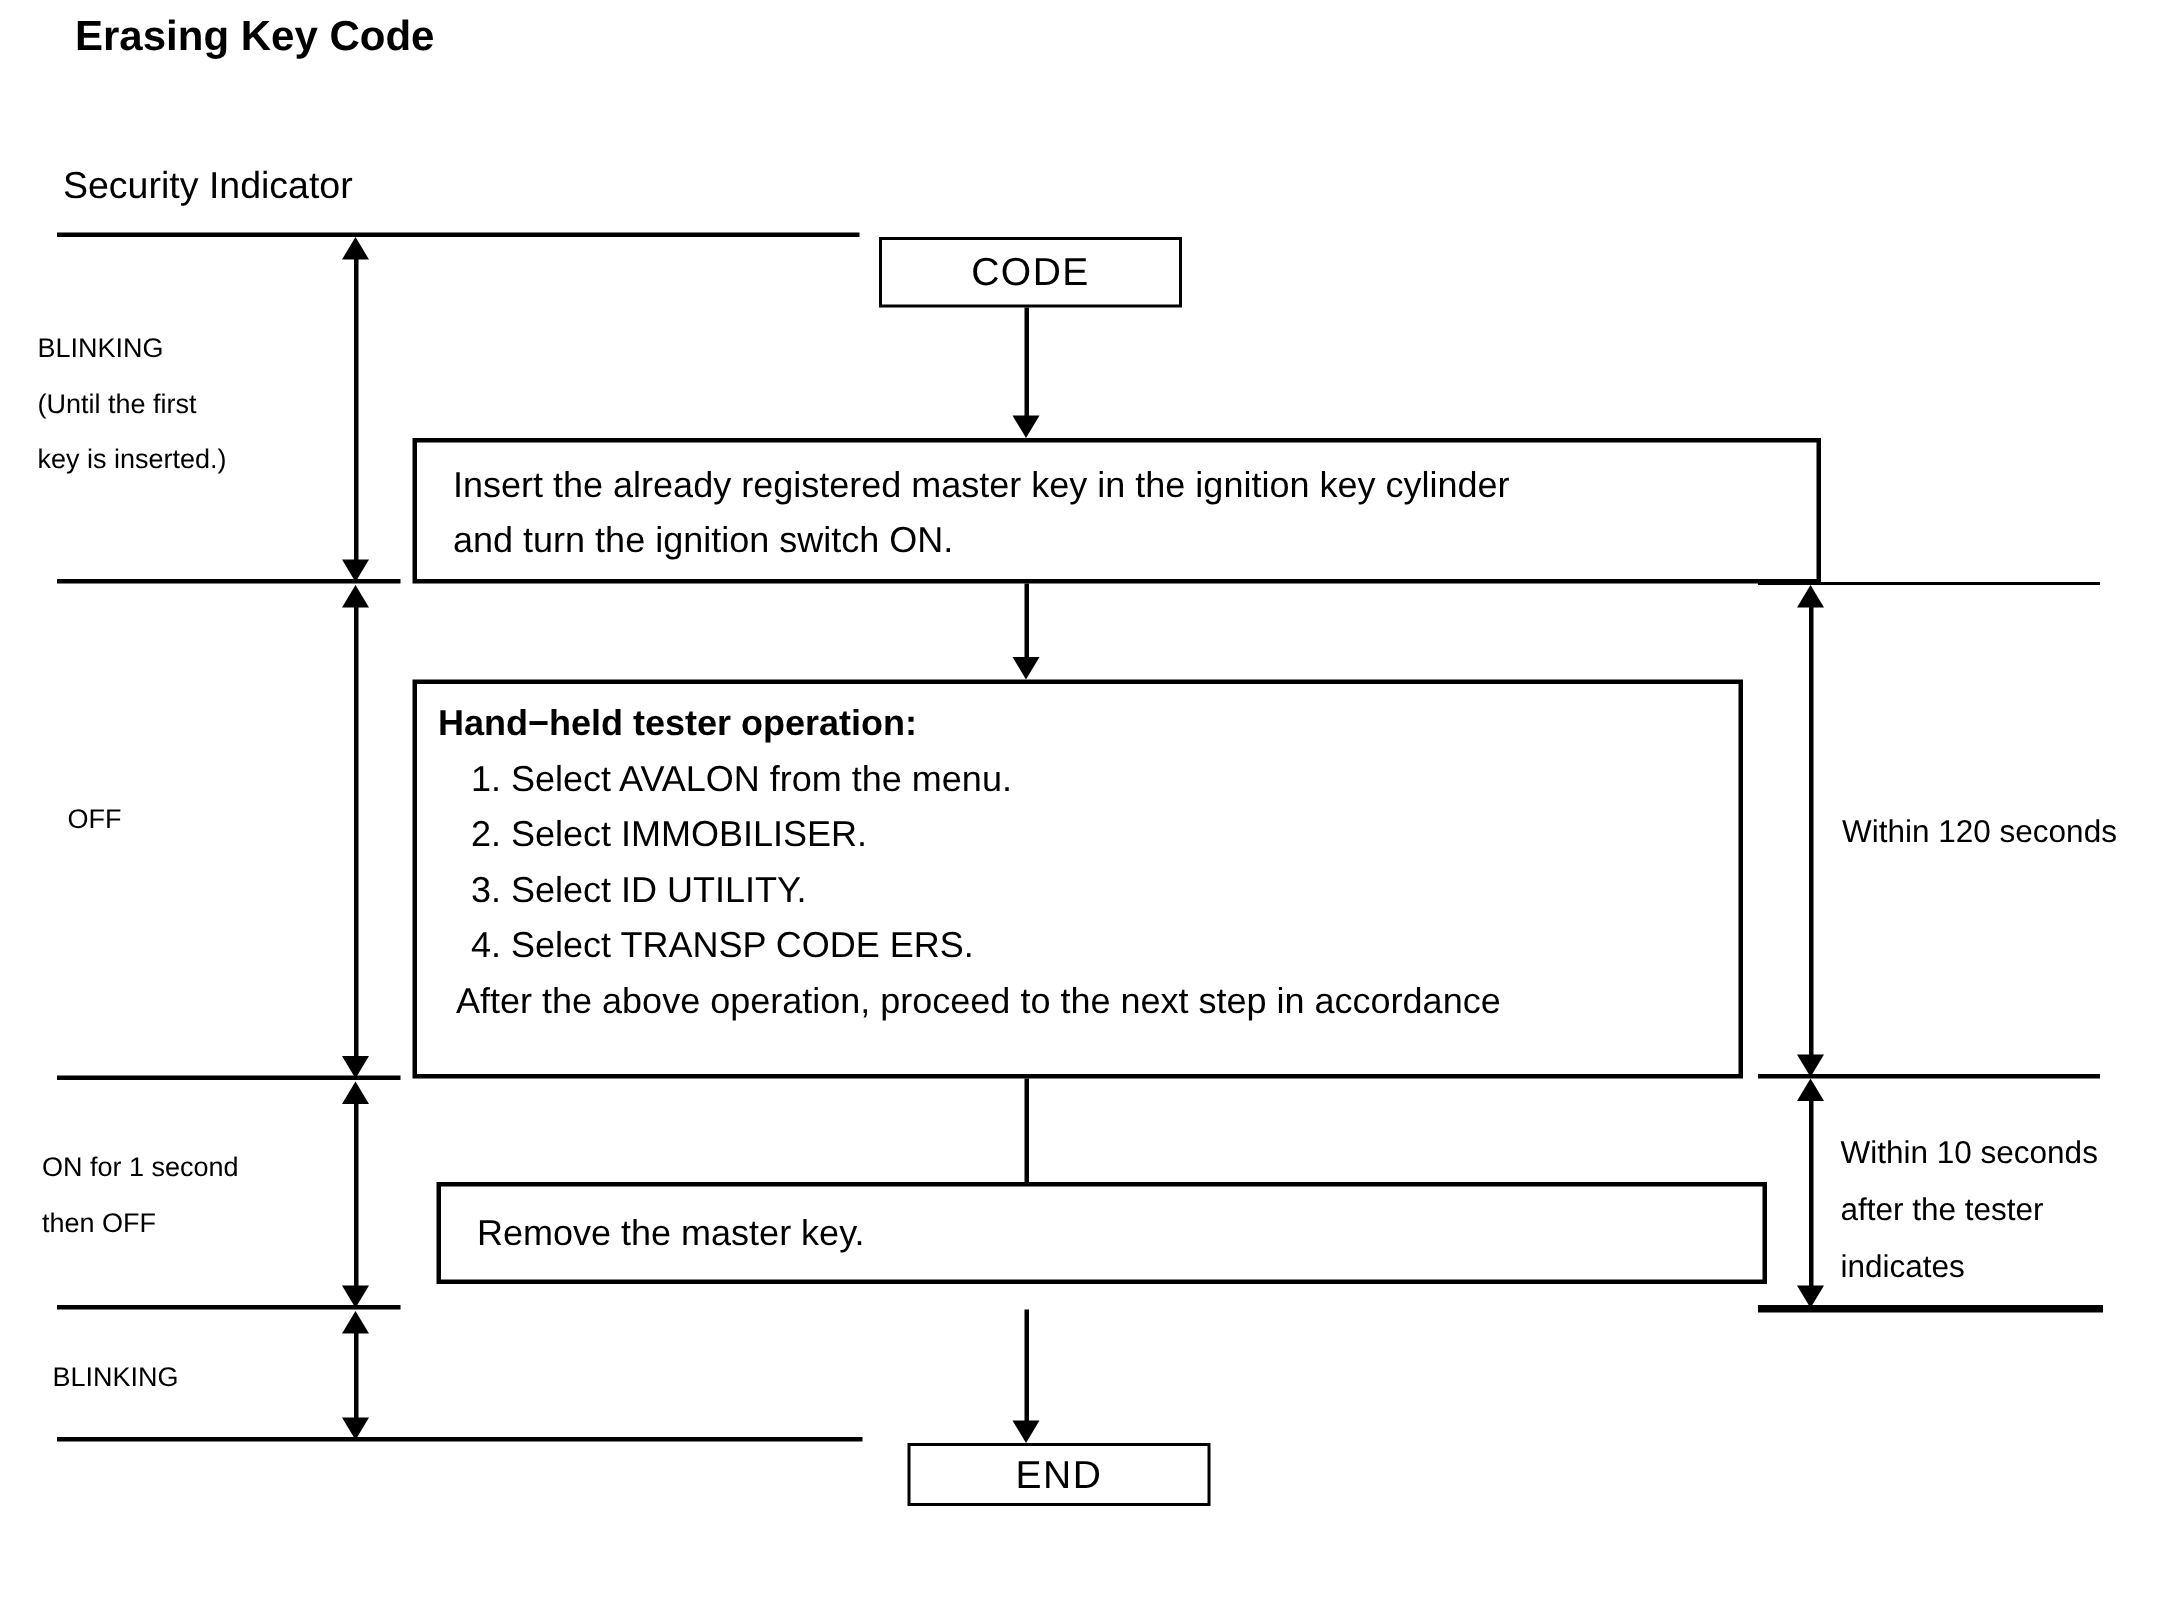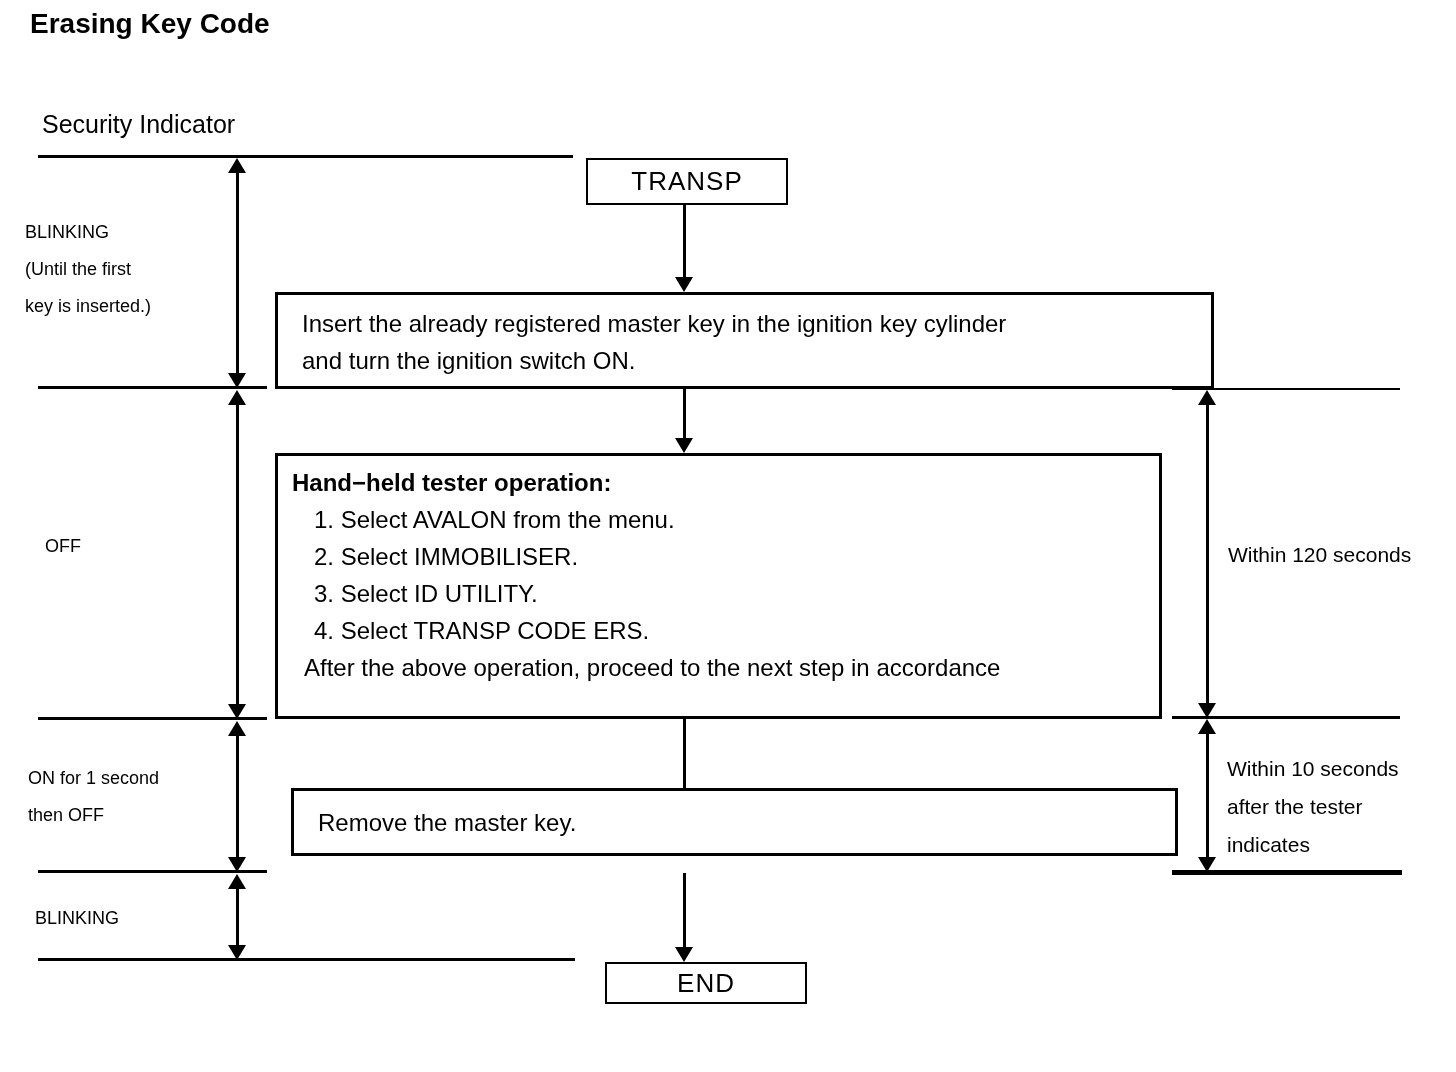--- a/index.html
+++ b/index.html
@@ -21,21 +21,21 @@
     border-left:9px solid transparent;border-right:9px solid transparent;border-top:15px solid #000;}
   
   .pbox{position:absolute;border:3px solid #000;background:#fff;box-sizing:border-box;
     font-size:24px;line-height:37px;}
   .pbox .tline{white-space:nowrap;}
   .terminal{position:absolute;border:2px solid #000;background:#fff;box-sizing:border-box;
     display:flex;align-items:center;justify-content:center;font-size:26px;letter-spacing:1px;}
   
   .llbl{position:absolute;font-size:18px;line-height:37px;white-space:nowrap;}
   .rlbl{position:absolute;font-size:21px;line-height:38px;white-space:nowrap;}
-  .title{position:absolute;font-size:28px;font-weight:bold;white-space:nowrap;}
+  .title{position:absolute;font-size:28px;font-weight:bold;white-space:nowrap;margin-left:20px;}
   .sublabel{position:absolute;font-size:25px;white-space:nowrap;}
   .b2-heading{font-weight:bold;padding-left:0;}
   .b2-item{padding-left:22px;white-space:nowrap;}
   .b2-note{padding-left:12px;white-space:nowrap;}
 </style>
 </head>
 <body>
 
 <div id="stage">
 
@@ -76,21 +76,21 @@
   </div>
   <div class="llbl" style="left:28px;top:760px;">
     <div>ON for 1 second</div>
     <div>then OFF</div>
   </div>
   <div class="llbl" style="left:35px;top:900px;">
     <div>BLINKING</div>
   </div>
 
   <div class="terminal" style="left:586px;top:158px;width:202px;height:47px;">
-    <span>TRANSP</span>
+    <span>CODE</span>
   </div>
 
   <div class="farrow" style="left:675px;top:205px;height:87px;"></div>
 
   <div class="pbox" style="left:275px;top:292px;width:939px;height:97px;padding:10px 20px 0 24px;">
     <div class="tline">Insert the already registered master key in the ignition key cylinder</div>
     <div class="tline">and turn the ignition switch ON.</div>
   </div>
 
   <div class="farrow" style="left:675px;top:389px;height:64px;"></div>

